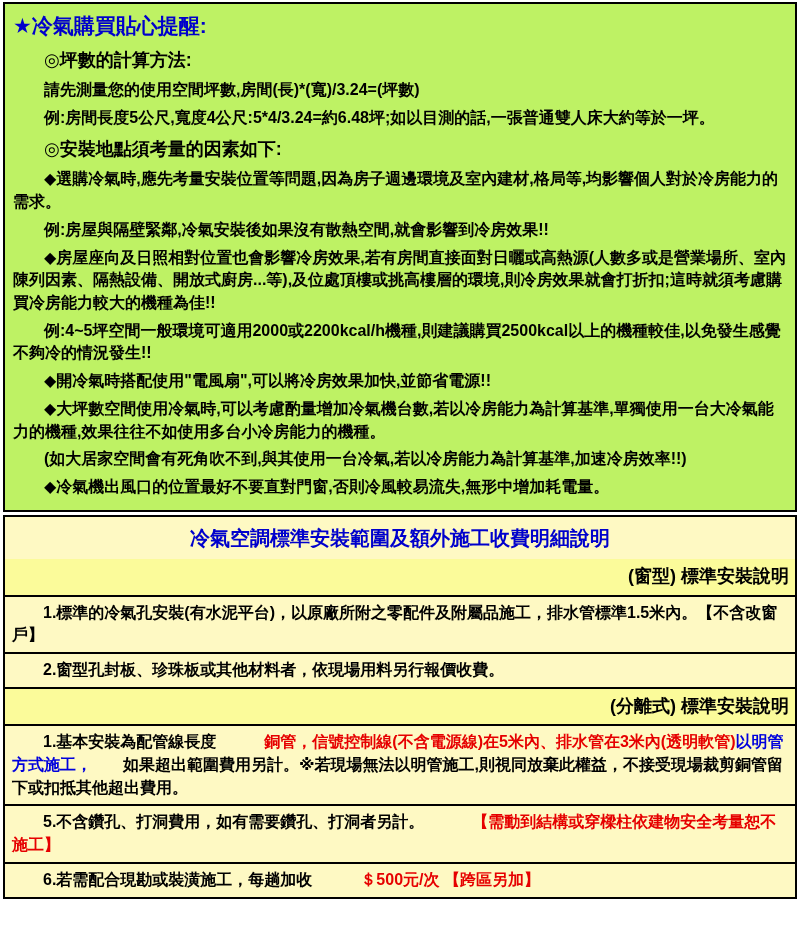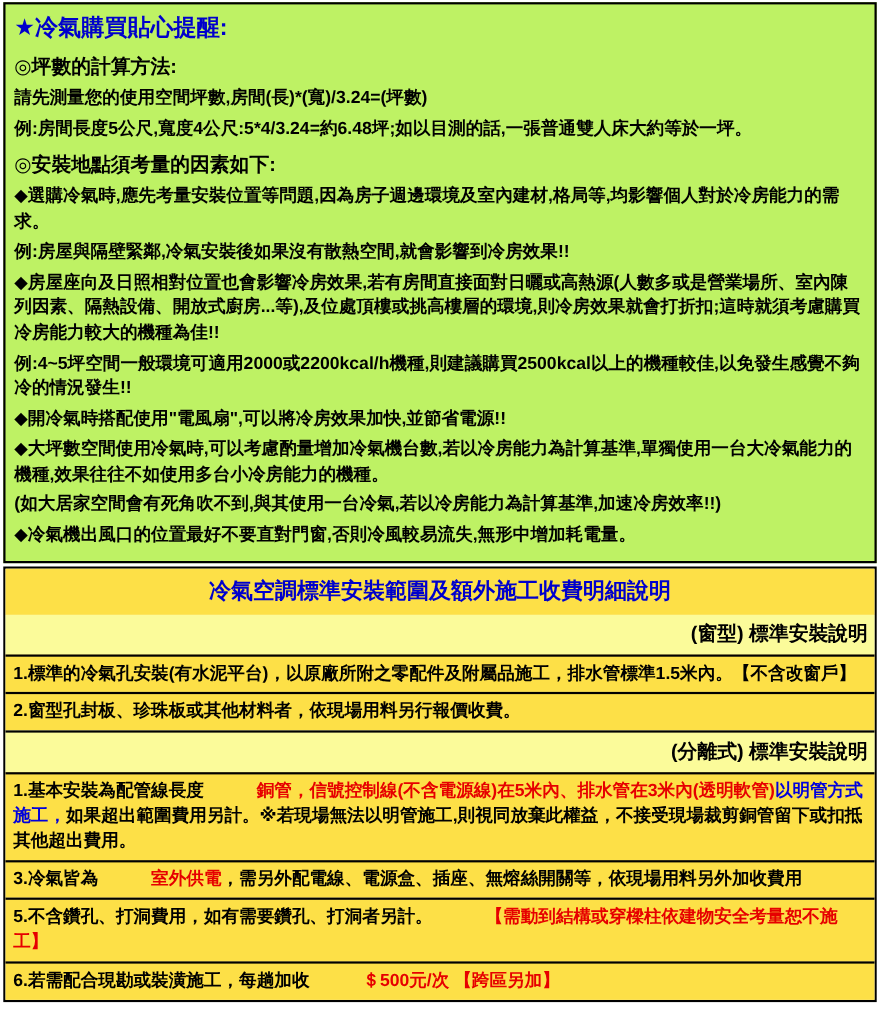--- a/index.html
+++ b/index.html
@@ -27,36 +27,36 @@
   .fees-table {
     border: 2px solid #000000;
     background: #ffffff;
   }
   .t-row {
     border-top: 2px solid #000000;
     padding: 5px 7px;
     font-size: 16px;
     line-height: 1.42;
     color: #000000;
-    background: #fde047;
+    background: #fef9c3;
   }
   .t-row:first-child { border-top: none; }
   .t-row.title {
     text-align: center;
     color: #0000cc;
     font-size: 20px;
     padding: 7px 6px;
   }
   .t-row.header {
     text-align: right;
     background: #fbfb9a;
     font-size: 18px;
     padding: 5px 6px;
   }
-  .seg.black { color: #000000; }
+  .seg.black { color: #000000; margin-left: 31px; }
   .seg.red   { color: #e60000; padding-left: 48px; }
   .seg.blue  { color: #0000dd; margin-top: 29px; }
 </style>
 </head>
 <body>
 
 <div class="tips-box">
   <div class="tips-line blue">★冷氣購買貼心提醒:</div>
   <div id="tips-lines">
       <div class="tips-line purple"><span class="seg black">◎坪數的計算方法:</span></div>
@@ -75,17 +75,16 @@
 </div>
 
 <div class="fees-table">
   <div class="t-row title">冷氣空調標準安裝範圍及額外施工收費明細說明</div>
   <div id="table-rows">
       <div class="t-row header"><span class="seg black">(窗型) 標準安裝說明</span></div>
       <div class="t-row item"><span class="seg black">1.標準的冷氣孔安裝(有水泥平台)，以原廠所附之零配件及附屬品施工，排水管標準1.5米內。【不含改窗戶】</span></div>
       <div class="t-row item"><span class="seg black">2.窗型孔封板、珍珠板或其他材料者，依現場用料另行報價收費。</span></div>
       <div class="t-row header"><span class="seg black">(分離式) 標準安裝說明</span></div>
       <div class="t-row item"><span class="seg black">1.基本安裝為配管線長度</span><span class="seg red">銅管，信號控制線(不含電源線)在5米內、排水管在3米內(透明軟管)</span><span class="seg blue">以明管方式施工，</span><span class="seg black">如果超出範圍費用另計。※若現場無法以明管施工,則視同放棄此權益，不接受現場裁剪銅管留下或扣抵其他超出費用。</span></div>
-      <div class="t-row item"><span class="seg black">3.冷氣皆為</span><span class="seg red">室外供電</span><span class="seg black">，需另外配電線、電源盒、插座、無熔絲開關等，依現場用料另外加收費用</span></div>
       <div class="t-row item"><span class="seg black">5.不含鑽孔、打洞費用，如有需要鑽孔、打洞者另計。</span><span class="seg red">【需動到結構或穿樑柱依建物安全考量恕不施工】</span></div>
       <div class="t-row item"><span class="seg black">6.若需配合現勘或裝潢施工，每趟加收</span><span class="seg red">＄500元/次 【跨區另加】</span></div>
     </div>
 </div>
 
 </body></html>

